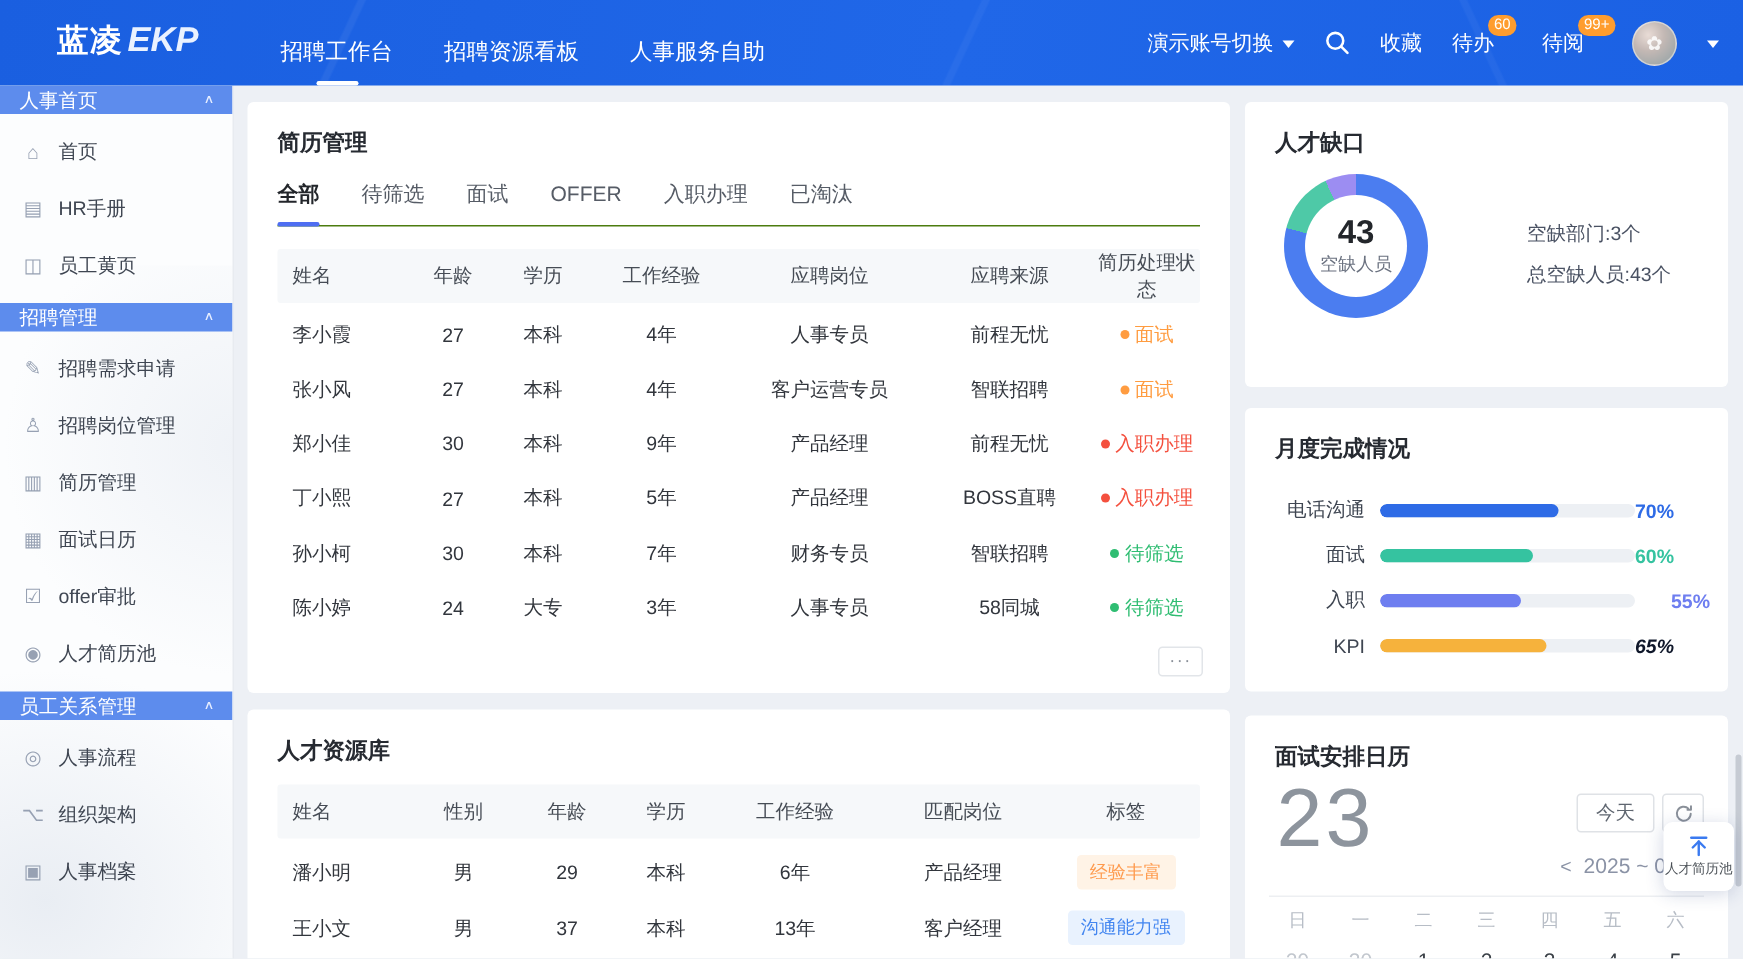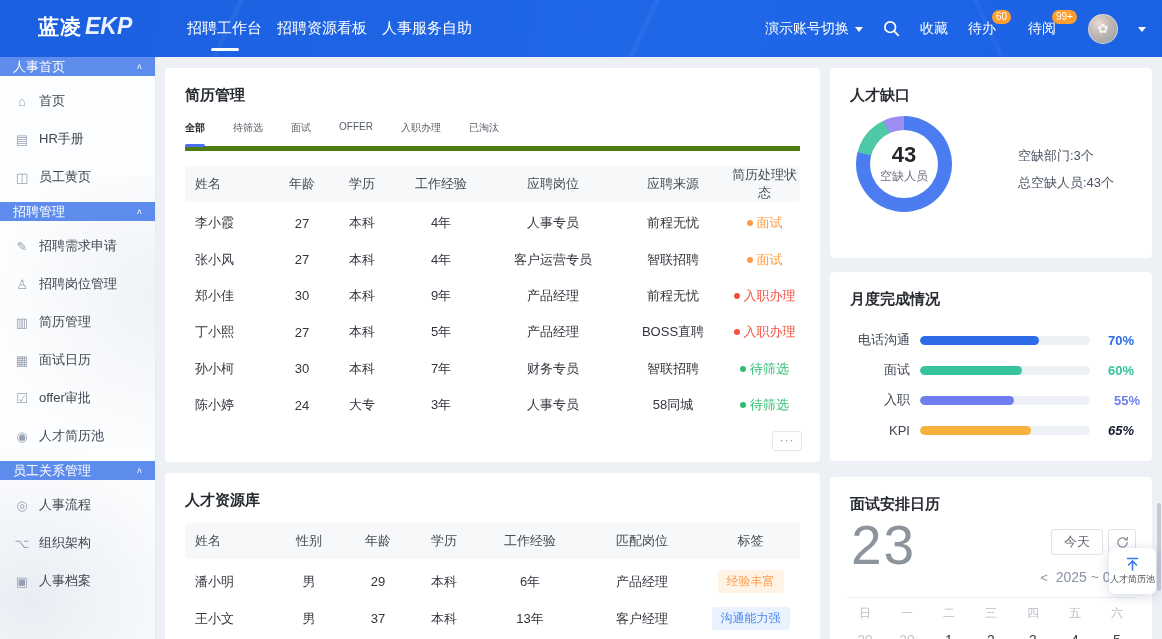--- a/index.html
+++ b/index.html
@@ -12,21 +12,21 @@
     background:linear-gradient(100deg,#1a5fe0 0%,#2067e8 55%,#1b61e4 100%); z-index:5; }
   .navbar::before { content:''; position:absolute; inset:0; pointer-events:none; opacity:.55;
     background:
       linear-gradient(115deg, transparent 20.0%, rgba(255,255,255,.10) 20.15%, rgba(255,255,255,.10) 20.45%, transparent 20.6%),
       linear-gradient(115deg, transparent 55.0%, rgba(255,255,255,.08) 55.15%, rgba(255,255,255,.08) 55.45%, transparent 55.6%),
       linear-gradient(65deg, transparent 84.0%, rgba(255,255,255,.08) 84.15%, rgba(255,255,255,.08) 84.45%, transparent 84.6%); }
   .logo { position:absolute; left:38px; top:13px; display:flex; align-items:baseline; }
   .logo-cn { color:#fff; font-size:21px; font-weight:700; letter-spacing:1px; }
   .logo-en { color:#a9c9ff; font-size:23px; font-weight:800; font-style:italic; margin-left:3px; letter-spacing:0; }
   .logo-en b { color:#eaf2ff; }
-  .nav-tabs { position:absolute; left:187px; top:0; height:57px; display:flex; gap:15px; align-items:center; }
+  .nav-tabs { position:absolute; left:187px; top:0; height:68px; display:flex; gap:34px; align-items:center; }
   .nav-tab { position:relative; color:#fff; font-size:15px; cursor:pointer; white-space:nowrap; }
   .nav-tab.active::after { content:''; position:absolute; left:50%; transform:translateX(-50%);
     bottom:-13px; width:28px; height:3px; background:#fff; border-radius:2px; }
   .nav-right { position:absolute; right:16px; top:0; height:57px; display:flex; align-items:center;
     gap:20px; color:#fff; font-size:14px; }
   .acct { display:flex; align-items:center; gap:6px; cursor:pointer; }
   .caret { width:0; height:0; border-left:4px solid transparent; border-right:4px solid transparent;
     border-top:5px solid #fff; margin-top:2px; }
   .nav-ico { display:flex; align-items:center; cursor:pointer; }
   .badge-item { position:relative; cursor:pointer; margin-right:12px; }
@@ -53,22 +53,22 @@
     color:#3f4652; cursor:pointer; }
   .side-ico { width:16px; margin-right:9px; color:#97a1b3; font-size:13px; text-align:center; }
 
   
   .main { position:absolute; left:155px; top:57px; right:0; bottom:0; background:#edf0f5; overflow:hidden; }
   .card { position:absolute; background:#fff; border-radius:4px; }
   .card-title { font-size:15px; font-weight:700; color:#262a31; padding:18px 20px 0; }
 
   
   .card-resume { left:10px; top:11px; width:655px; height:394px; }
-  .tabs { display:flex; gap:28px; margin:16px 20px 0; padding-bottom:11px; border-bottom:5px solid #4d7c0f;
-    font-size:10px; color:#565c66; }
+  .tabs { display:flex; gap:28px; margin:16px 20px 0; padding-bottom:11px; border-bottom:1px solid #4d7c0f;
+    font-size:14px; color:#565c66; }
   .tab { position:relative; cursor:pointer; }
   .tab.active { color:#23262b; font-weight:700; }
   .tab.active::after { content:''; position:absolute; left:0; right:0; bottom:-12px; height:3px;
     background:#4e6ef2; border-radius:2px; }
   .rgrid { display:grid; grid-template-columns:88px 58px 62px 96px 128px 112px 1fr; align-items:center; }
   .rhead { margin:15px 20px 0; height:36px; background:#f6f8fa; border-radius:2px;
     font-size:13px; color:#464c55; }
   .rbody { margin:3px 20px 0; }
   .rrow { height:36.4px; font-size:13px; color:#32363d; cursor:pointer; }
   .cell-l { padding-left:10px; text-align:left; }
@@ -96,21 +96,21 @@
   .donut-lbl { font-size:12px; color:#6b7280; margin-top:1px; }
   .gap-stats { position:absolute; left:188px; top:74px; font-size:13px; color:#4a5263; line-height:27px; }
 
   
   .card-monthly { left:675px; top:215px; width:322px; height:189px; }
   .bars { margin-top:16px; }
   .bar-row { display:flex; align-items:center; height:30px; padding:0 18px; }
   .bar-label { width:62px; text-align:right; font-size:13px; color:#3f4652; margin-right:10px; white-space:nowrap; }
   .bar-track { flex:1; height:9px; background:#edf0f4; border-radius:5px; overflow:hidden; }
   .bar-fill { height:9px; border-radius:5px; }
-  .bar-val { width:44px; text-align:right; font-size:13px; font-weight:700; }
+  .bar-val { width:44px; text-align:left; font-size:13px; font-weight:700; }
 
   
   .card-cal { left:675px; top:420px; width:322px; height:240px; }
   .big-day { position:absolute; left:21px; top:36px; font-size:55px; color:#8d949d; letter-spacing:2px; }
   .cal-actions { position:absolute; right:16px; top:52px; display:flex; gap:5px; }
   .btn-today { padding:3px 12px; border:1px solid #dfe2e6; border-radius:3px; font-size:13px;
     color:#5f6670; background:#fff; cursor:pointer; }
   .btn-refresh { width:28px; border:1px solid #dfe2e6; border-radius:3px; background:#fff; display:flex;
     align-items:center; justify-content:center; cursor:pointer; color:#8a9099; }
   .cal-month { position:absolute; right:18px; top:92px; font-size:14px; color:#8b93a6; display:flex;

